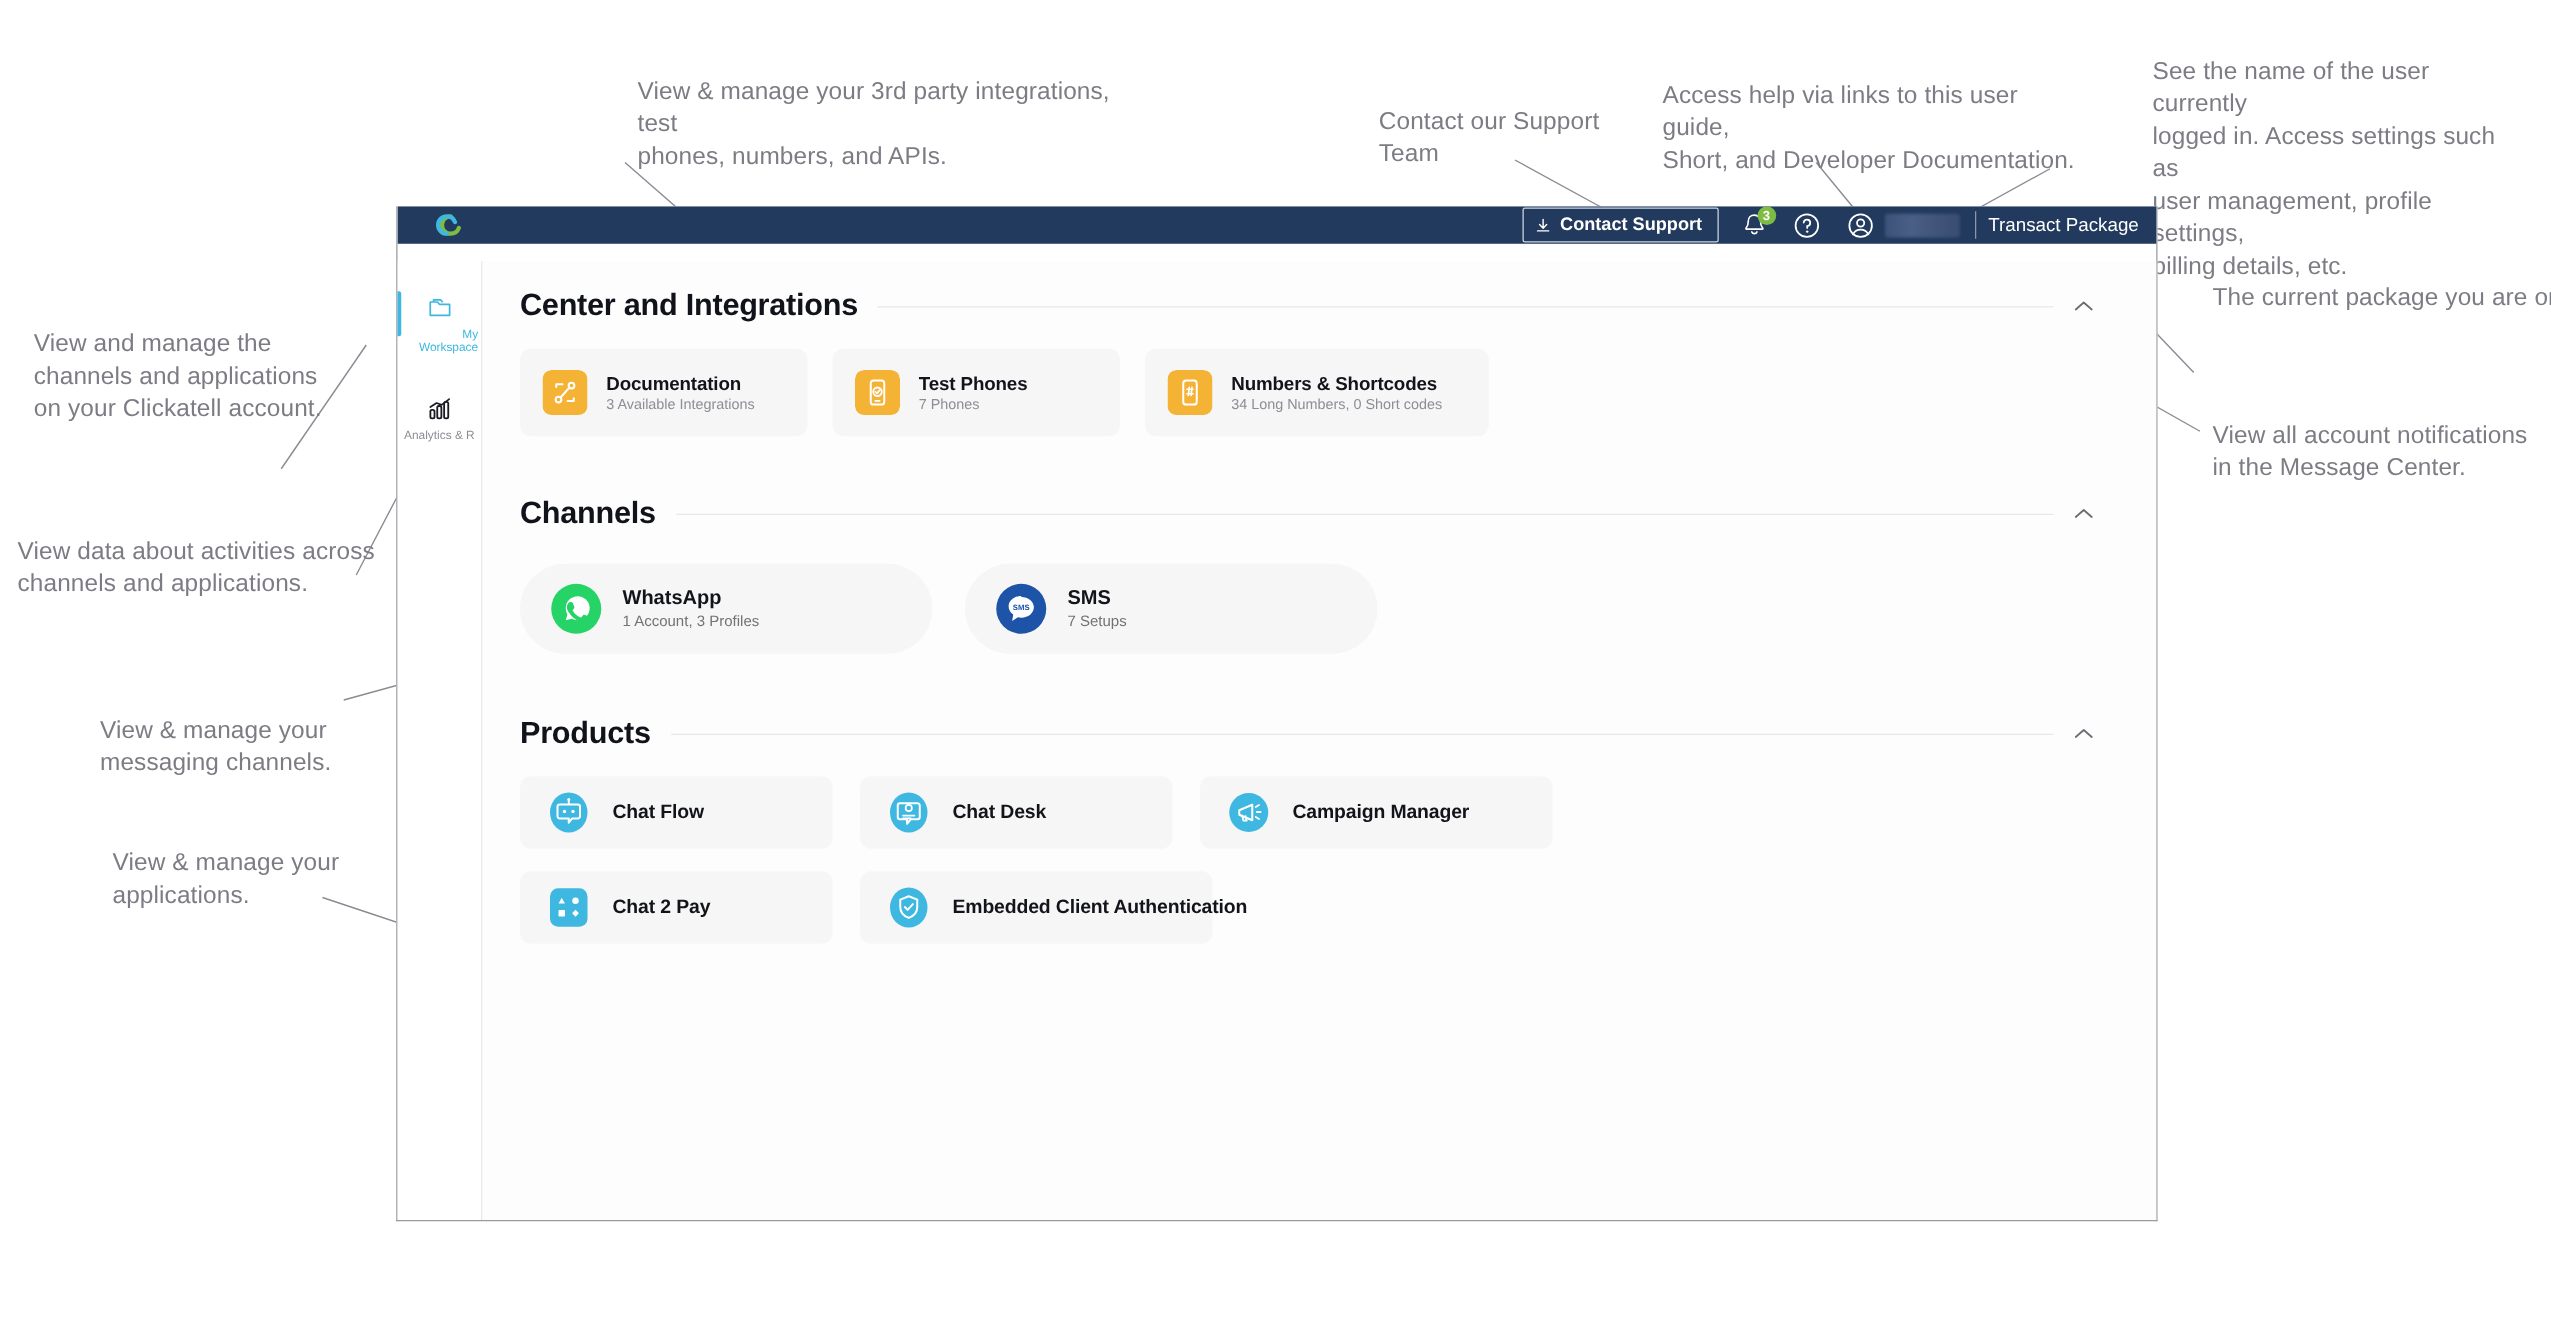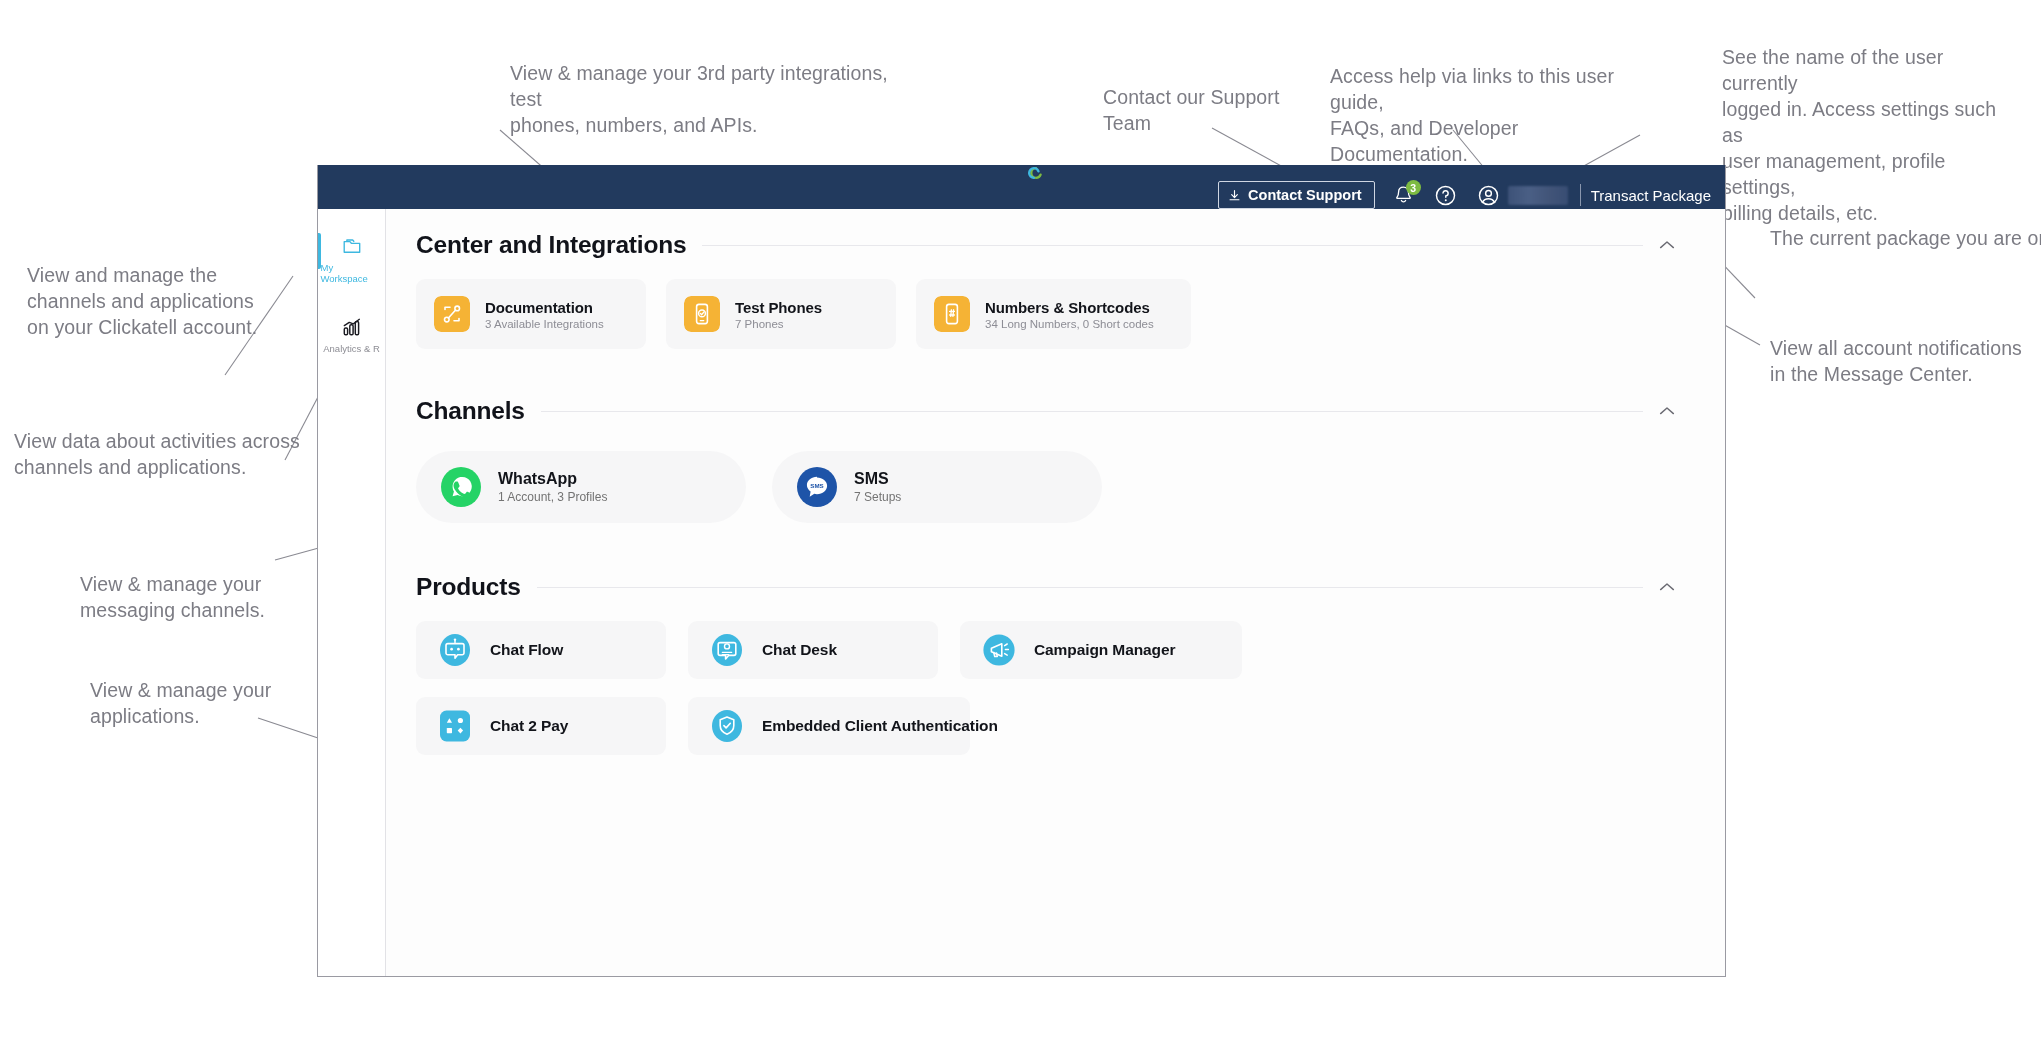--- a/index.html
+++ b/index.html
@@ -29,23 +29,23 @@
     position: absolute;
     left: 317px; top: 165px;
     width: 1409px; height: 812px;
     background: #ffffff;
     border: 1px solid #9a9aa2;
     border-top: none;
     overflow: hidden;
   }
   .topbar {
     position: absolute; left: 0; top: 0;
-    width: 1409px; height: 44px;
+    width: 1409px; height: 30px;
     background: #223A5E;
-    display: flex; align-items: center; flex-direction: column;
+    display: flex; align-items: center;
   }
   .logo { margin-left: 24px; width: 34px; height: 26px; display: block; }
 
   .topbar-right {
     margin-left: auto; display: flex; align-items: center;
     height: 44px; padding-right: 2px;
   }
   .contact-support {
     display: flex; align-items: center; gap: 7px;
     border: 1px solid #cfd6e2;
@@ -84,21 +84,21 @@
     padding-top: 18px;
   }
   .side-item {
     position: relative;
     display: flex; flex-direction: column; align-items: center;
     padding: 8px 2px 10px;
     cursor: pointer;
   }
   .side-item .side-label {
     margin-top: 5px; font-size: 9.5px; line-height: 11px;
-    text-align: left; color: #8d8d94; max-width: 62px;
+    text-align: right; color: #8d8d94; max-width: 62px;
   }
   .side-item.active .side-label { color: #3EB8E0; }
   .side-item.active::before {
     content: ""; position: absolute; left: -1px; top: 6px;
     width: 4px; height: 36px; background: #3EB8E0; border-radius: 0 2px 2px 0;
   }
   .side-ic { width: 22px; height: 22px; display: block; }
 
   
   .main {
@@ -167,21 +167,21 @@
     <line x1="285" y1="460" x2="353" y2="330"></line>
     <line x1="275" y1="560" x2="435" y2="516"></line>
     <line x1="258" y1="718" x2="432" y2="776"></line>
   </svg>
 
   <div class="note" style="left:510px; top:60px; width:400px;">View &amp; manage your 3rd party integrations, test
 phones, numbers, and APIs.</div>
   <div class="note" style="left:1103px; top:84px; width:230px;">Contact our Support
 Team</div>
   <div class="note" style="left:1330px; top:63px; width:330px;">Access help via links to this user guide,
-FAQs, and Developer Documentation.</div>
+Short, and Developer Documentation.</div>
   <div class="note" style="left:1722px; top:44px; width:290px;">See the name of the user currently
 logged in. Access settings such as
 user management, profile settings,
 billing details, etc.</div>
   <div class="note" style="left:1770px; top:225px; width:290px;">The current package you are on.</div>
   <div class="note" style="left:1770px; top:335px; width:290px;">View all account notifications
 in the Message Center.</div>
   <div class="note" style="left:27px; top:262px; width:260px;">View and manage the
 channels and applications
 on your Clickatell account.</div>

